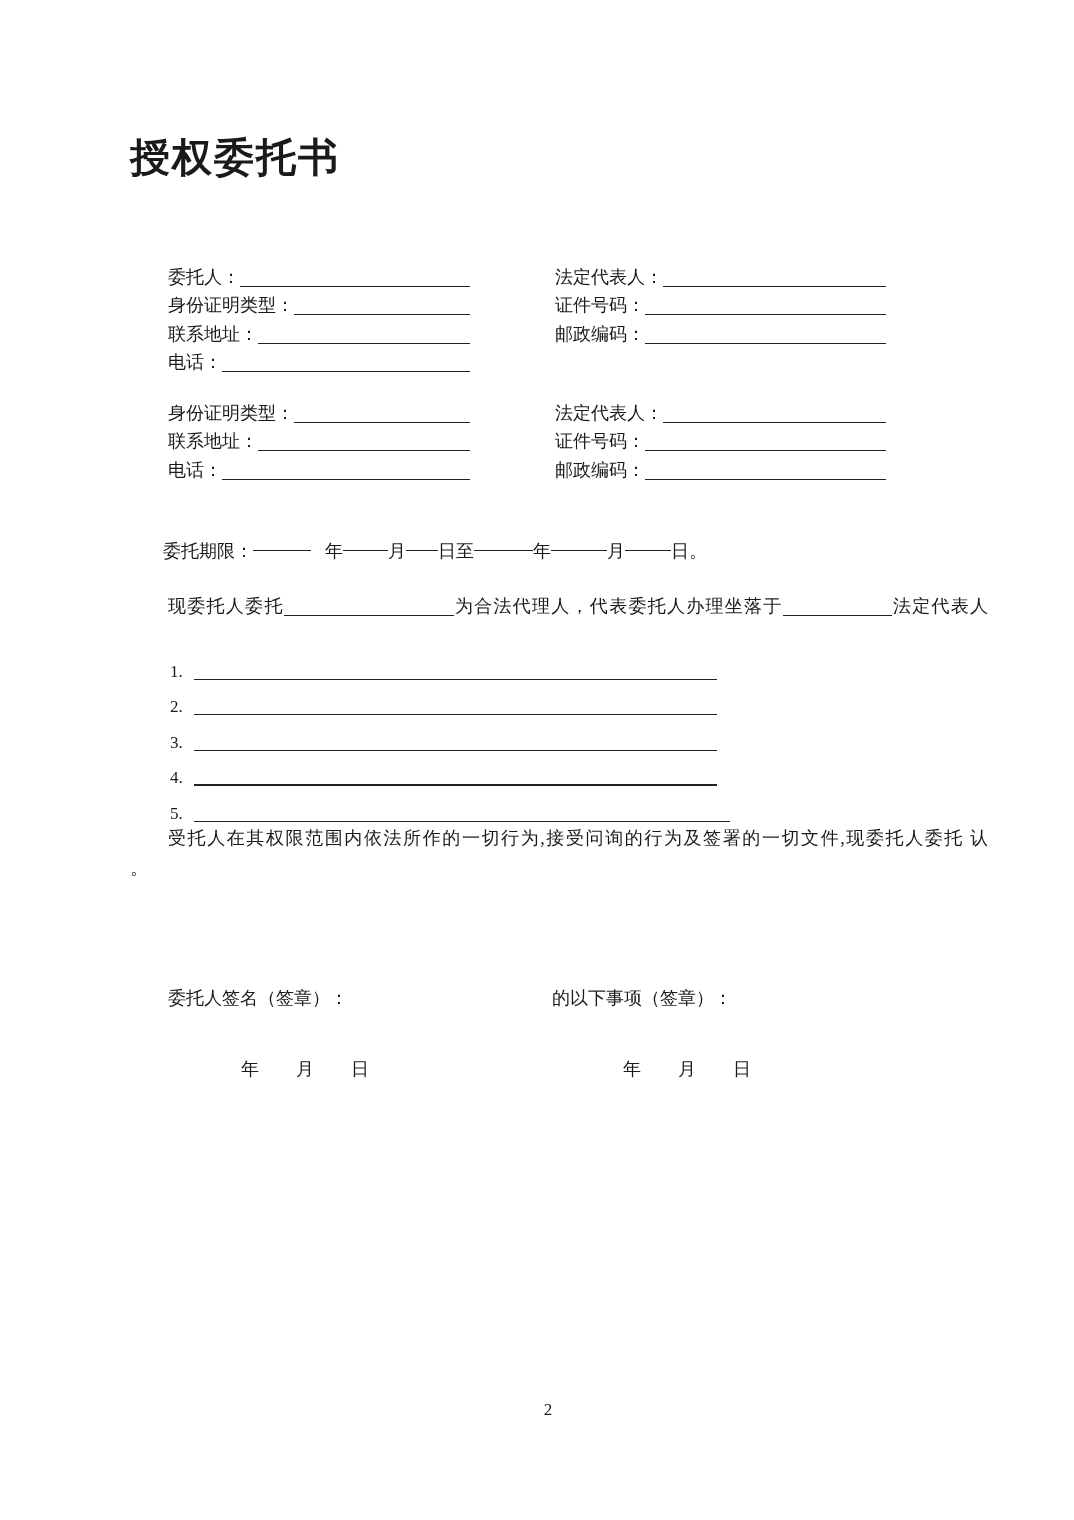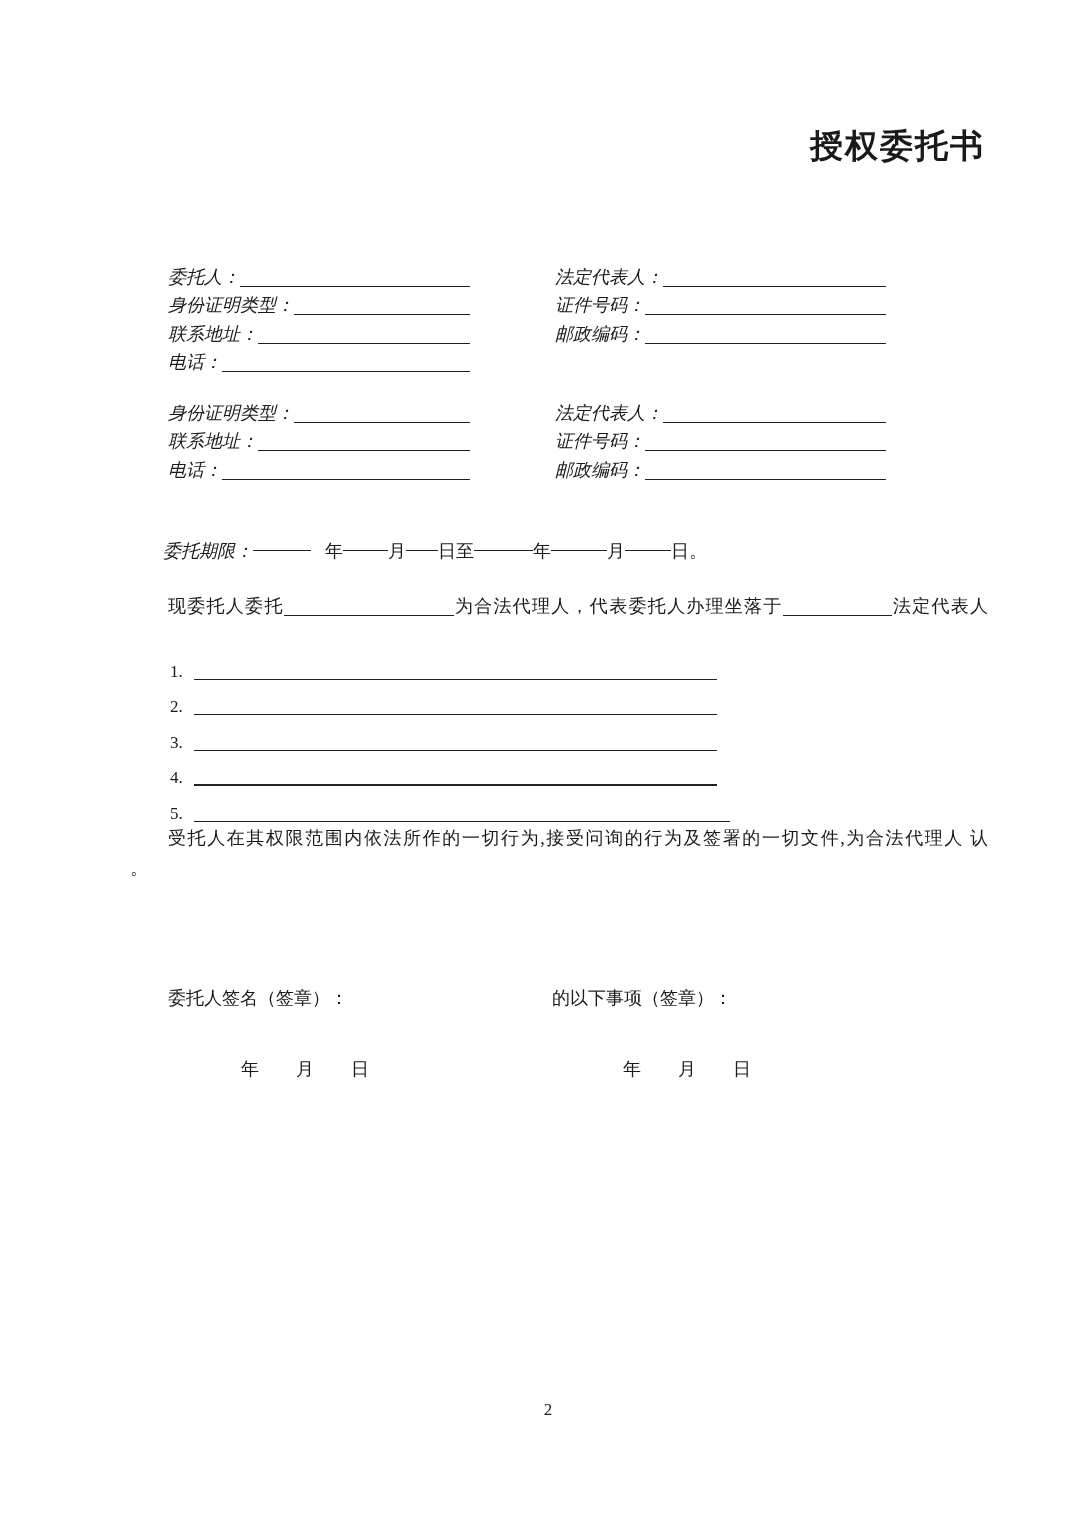--- a/index.html
+++ b/index.html
@@ -3,29 +3,29 @@
 <meta charset="utf-8">
 <style>
   * { margin:0; padding:0; box-sizing:border-box; }
   html,body { background:#ffffff; }
   .page {
     position:relative; width:1074px; height:1520px; background:#fff;
     font-family:"Liberation Serif","DejaVu Serif",serif;
     color:#1a1a1a; font-size:18px; overflow:hidden;
   }
   .title {
-    position:absolute; top:124px; left:130px; width:855px;
-    text-align:right; font-size:33px; font-weight:bold; letter-spacing:2px;
+    position:absolute; top:130px; left:130px; width:855px;
+    text-align:left; font-size:40px; font-weight:bold; letter-spacing:2px;
   }
   
   .fields { position:absolute; left:168px; width:746px; display:flex; }
   .col-left  { width:302px; }
   .col-right { width:331px; margin-left:85px; }
   .frow { display:flex; align-items:flex-end; height:28.5px; }
-  .flabel { padding-bottom:2px; white-space:pre;font-style:italic; }
+  .flabel { padding-bottom:2px; white-space:pre; }
   .fill { flex:1; border-bottom:1px solid #222; margin-bottom:4px; }
   
   .term { position:absolute; left:163px; top:538px; display:flex; align-items:center; height:28px; }
   .term .tchar, .term .flabel { padding-bottom:2px; white-space:pre; }
   .term .blank { border-bottom:1px solid #222; margin-bottom:4px; }
   .term .gap { width:14px; }
   
   .appoint { position:absolute; left:130px; top:593px; width:858px; line-height:27px; }
   .appoint .line1 { text-indent:38px; text-align:justify; text-align-last:justify; }
   .iblank { display:inline-block; height:0; border-bottom:1px solid #222; vertical-align:-4px; }
@@ -163,21 +163,21 @@
       <span class="lnum">4.</span>
       <span class="lfill"></span>
     </div>
     <div class="litem last">
       <span class="lnum">5.</span>
       <span class="lfill"></span>
     </div>
   </div>
 
   <div class="closing">
-    <div class="line1">受托人在其权限范围内依法所作的一切行为,接受问询的行为及签署的一切文件,为合法代理人 认</div>
+    <div class="line1">受托人在其权限范围内依法所作的一切行为,接受问询的行为及签署的一切文件,现委托人委托 认</div>
     <div class="line2">。</div>
   </div>
 
   <div class="sigs">
     <span class="sig1">委托人签名（签章）：</span>
     <span class="sig2">的以下事项（签章）：</span>
   </div>
   <div class="dates">
     <span class="dgroup dg1">
       <span>年</span><span>月</span><span>日</span>

